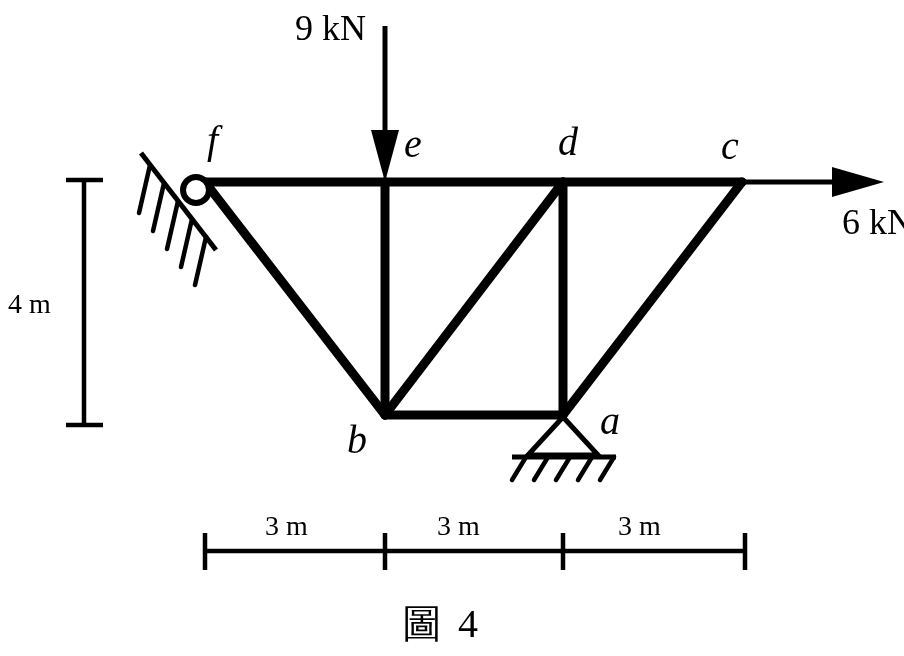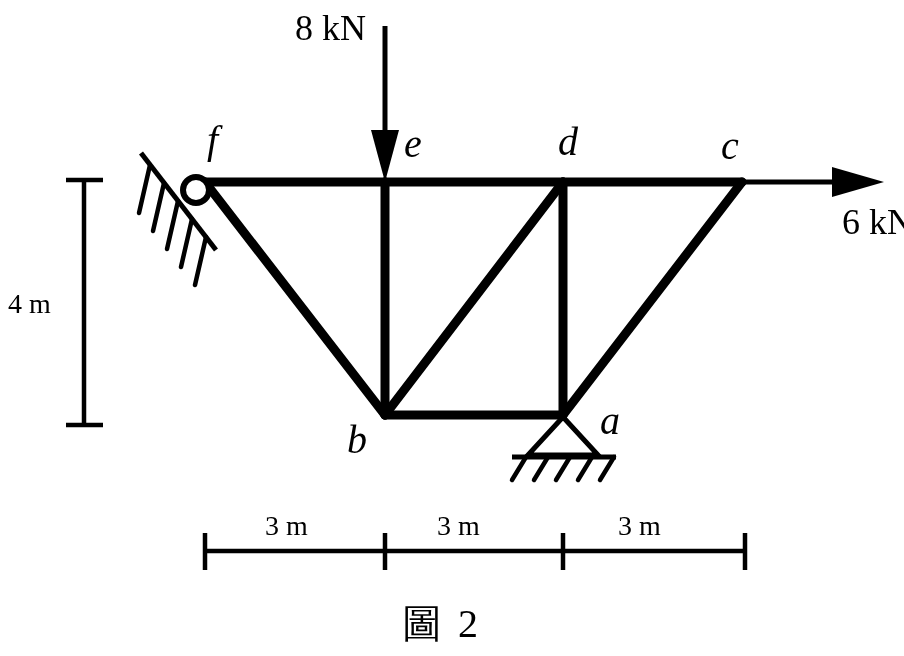--- a/index.html
+++ b/index.html
@@ -125,23 +125,23 @@
 
   </svg>
 
   <div class="lbl node-label" style="left:207px; top:120px;">f</div>
   <div class="lbl node-label" style="left:404px; top:124px;">e</div>
   <div class="lbl node-label" style="left:558px; top:122px;">d</div>
   <div class="lbl node-label" style="left:721px; top:126px;">c</div>
   <div class="lbl node-label" style="left:347px; top:420px;">b</div>
   <div class="lbl node-label" style="left:600px; top:401px;">a</div>
 
-  <div class="lbl force-label" style="left:295px; top:10px;">8 kN</div>
+  <div class="lbl force-label" style="left:295px; top:10px;">9 kN</div>
   <div class="lbl force-label" style="left:798px; top:204px;margin-left:44px;">6 kN</div>
 
   <div class="lbl dim-label" style="left:8px; top:290px;">4 m</div>
   <div class="lbl dim-label" style="left:265px; top:512px;">3 m</div>
   <div class="lbl dim-label" style="left:437px; top:512px;">3 m</div>
   <div class="lbl dim-label" style="left:618px; top:512px;">3 m</div>
 
-  <div class="lbl caption" style="left:402px; top:604px;">圖 2</div>
+  <div class="lbl caption" style="left:402px; top:604px;">圖 4</div>
 
 </div>
 
 </body></html>

